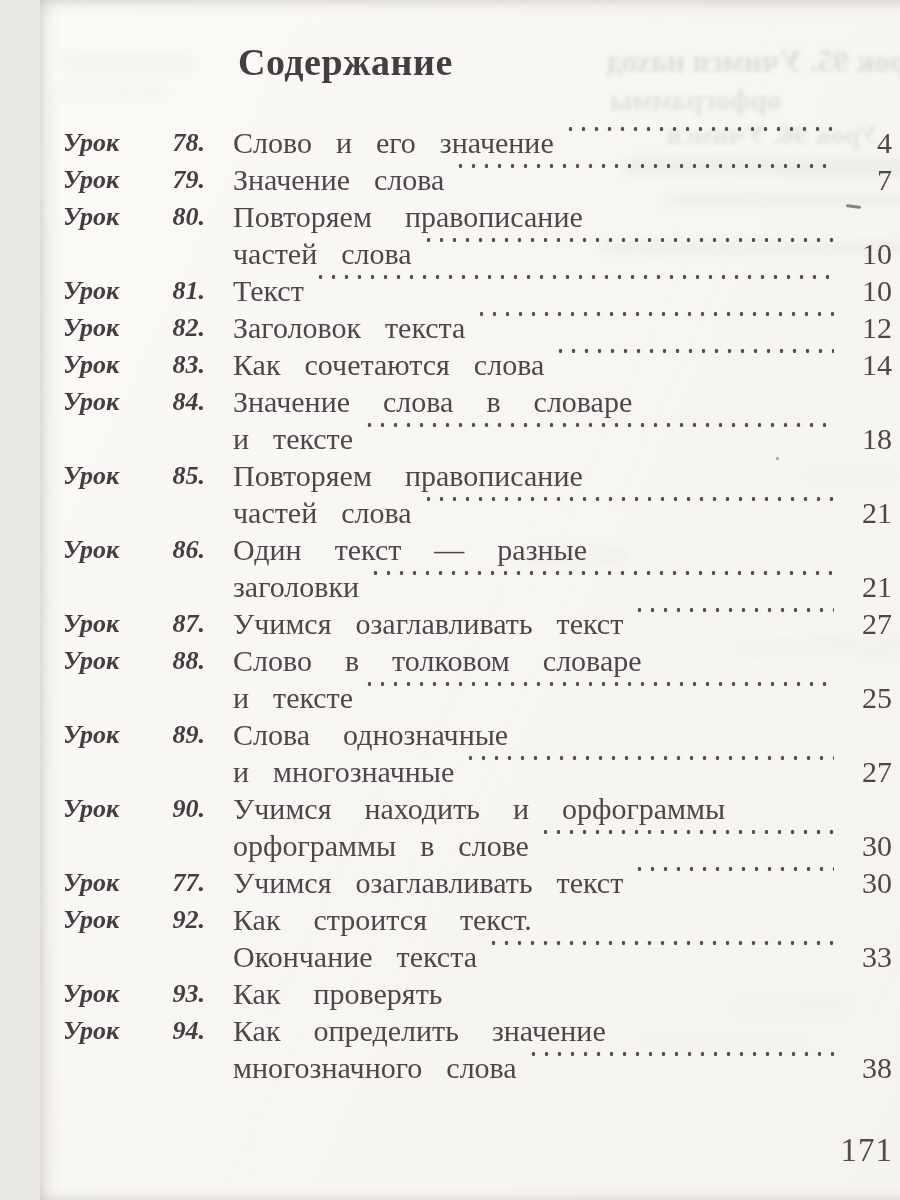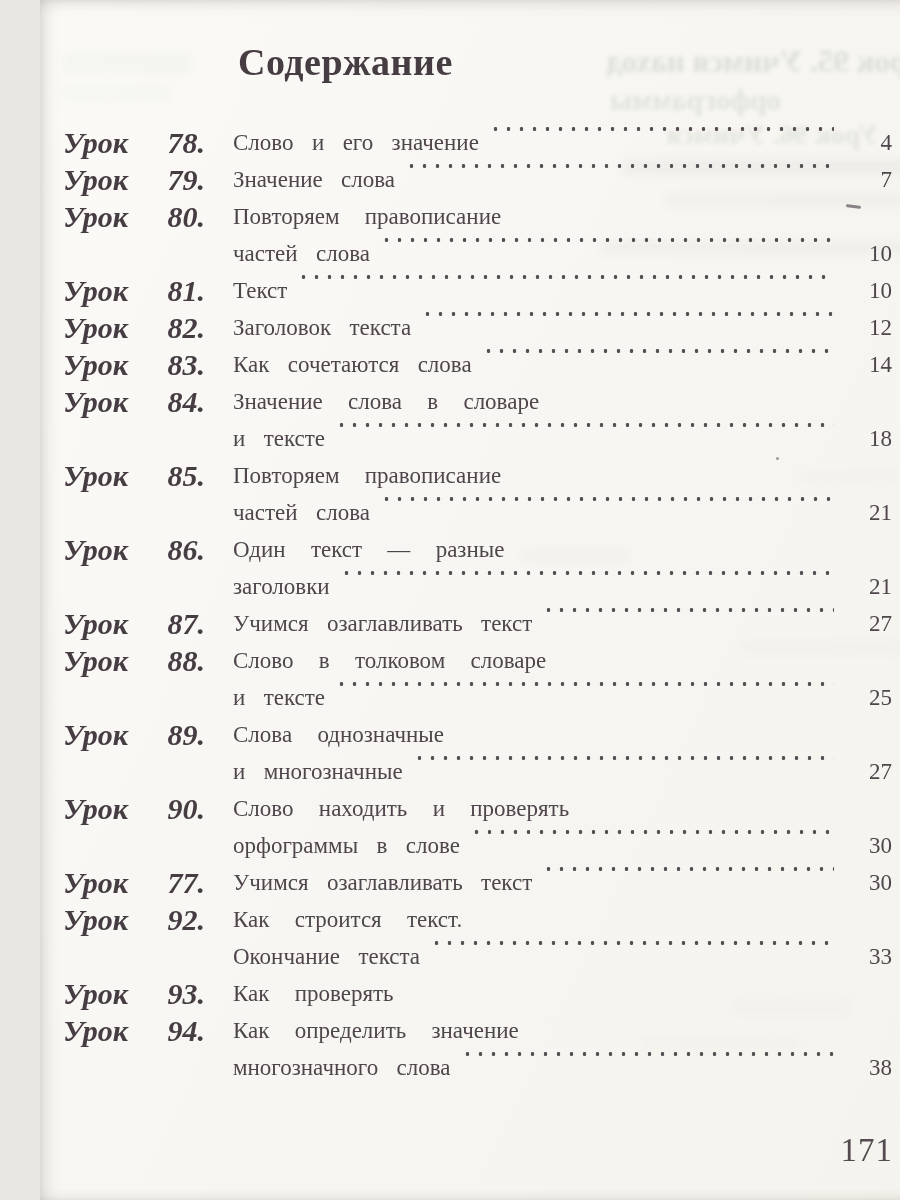--- a/index.html
+++ b/index.html
@@ -44,26 +44,26 @@
     font-size:38px; font-weight:bold; letter-spacing:.5px;
     color:var(--ink-dark,#463d43);
   }
 
   
   .toc { position:absolute; top:124px; left:0; right:48px; }
   .row { display:flex; align-items:flex-start; }
   .lesson {
     flex:0 0 165px; box-sizing:border-box; padding-left:23px;
     display:flex; height:37px; line-height:37px;
-    font-size:30px; font-style:italic; font-weight:bold;
+    font-size:26px; font-style:italic; font-weight:bold;
     color:var(--ink-dark,#463d43);
   }
   .lesson .num { margin-left:auto; }
   .entry-body { flex:1 1 auto; margin-left:28px; min-width:0; }
-  .line { height:37px; line-height:37px; font-size:23px; display:flex; }
+  .line { height:37px; line-height:37px; font-size:30px; display:flex; }
   .line .t { white-space:nowrap; word-spacing:.55em; flex:0 0 auto; }
   .line.fill { display:block; }
   .line.fill .t { word-spacing:.85em; }
   .dots {
     flex:1 1 auto; min-width:14px; margin:0 0 0 10px;
     background-image:radial-gradient(circle, #574e54 1.7px, rgba(0,0,0,0) 2.1px);
     background-size:13px 10px; background-repeat:repeat-x;
     background-position:2px bottom 7px;
   }
   .pg { flex:0 0 58px; text-align:right; }
@@ -267,21 +267,21 @@
             <span class="pg">27</span>
           </div>
         </div>
       </div>
       <div class="row">
         <div class="lesson">
           <span>Урок</span>
           <span class="num">90.</span>
         </div>
         <div class="entry-body">
-          <div class="line fill"><span class="t">Слово находить и проверять</span></div>
+          <div class="line fill"><span class="t">Учимся находить и орфограммы</span></div>
           <div class="line">
             <span class="t">орфограммы в слове</span>
             <span class="dots"></span>
             <span class="pg">30</span>
           </div>
         </div>
       </div>
       <div class="row">
         <div class="lesson">
           <span>Урок</span>

